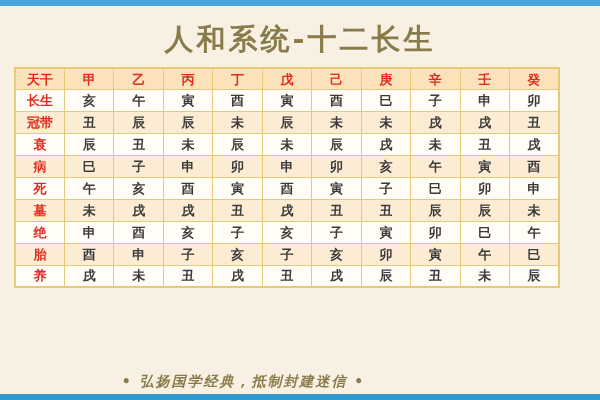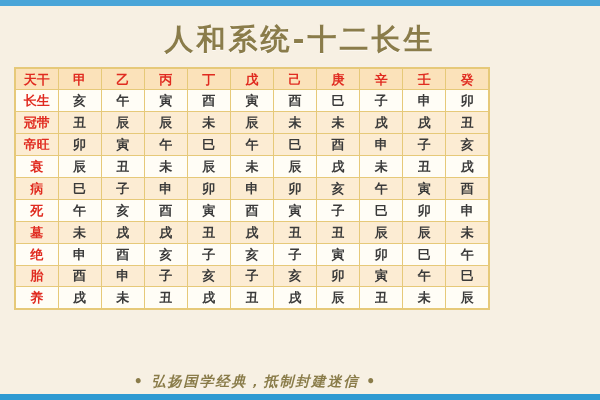--- a/index.html
+++ b/index.html
@@ -16,36 +16,36 @@
   }
   .top-bar { position:absolute; top:0; left:0; width:600px; height:6px; background:var(--top-bar); }
   .bottom-bar { position:absolute; bottom:0; left:0; width:600px; height:6px; background:var(--bottom-bar); }
   .page-title {
     position:absolute; top:20px; left:0; width:600px; text-align:center;
     font-size:29px; font-weight:bold; letter-spacing:3px;
     color:var(--title-text);
     font-family:"DejaVu Serif","Liberation Serif",serif;
     text-shadow:0 1px 0 rgba(255,255,255,.6);
   }
-  .table-wrap { position:absolute; left:14px; top:67px; width:476px; }
+  .table-wrap { position:absolute; left:14px; top:67px; width:546px; }
   table.cs-table {
     width:100%; border-collapse:collapse; table-layout:fixed;
     background:var(--row-plain); border:2px solid var(--border);
   }
   .cs-table th, .cs-table td {
     border:1px solid var(--border);
     height:21.9px; padding:0; text-align:center; vertical-align:middle;
     font-size:13px; font-weight:bold; line-height:1;
   }
   .cs-table thead th { background:var(--header-bg); color:var(--red-text); }
   .cs-table tbody td { color:var(--cell-text); background:var(--row-plain); }
   .cs-table tbody td.row-label { color:var(--red-text);margin-top:36px; }
   .cs-table tbody tr.tint td { background:var(--row-tint); }
   .page-footer {
-    position:absolute; bottom:9px; left:16px; width:479px; text-align:center;
+    position:absolute; bottom:9px; left:4px; width:479px; text-align:center;
     font-size:14px; font-weight:bold; font-style:italic; letter-spacing:2px;
     color:var(--title-text);
     font-family:"DejaVu Serif","Liberation Serif",serif;
   }
 </style>
 </head>
 <body>
 
 <div class="top-bar"></div>
 
@@ -87,33 +87,20 @@
           <td>丑</td>
           <td>辰</td>
           <td>辰</td>
           <td>未</td>
           <td>辰</td>
           <td>未</td>
           <td>未</td>
           <td>戌</td>
           <td>戌</td>
           <td>丑</td>
-        </tr>
-        <tr class="tint">
-          <td class="row-label">帝旺</td>
-          <td>卯</td>
-          <td>寅</td>
-          <td>午</td>
-          <td>巳</td>
-          <td>午</td>
-          <td>巳</td>
-          <td>酉</td>
-          <td>申</td>
-          <td>子</td>
-          <td>亥</td>
         </tr>
         <tr>
           <td class="row-label">衰</td>
           <td>辰</td>
           <td>丑</td>
           <td>未</td>
           <td>辰</td>
           <td>未</td>
           <td>辰</td>
           <td>戌</td>

